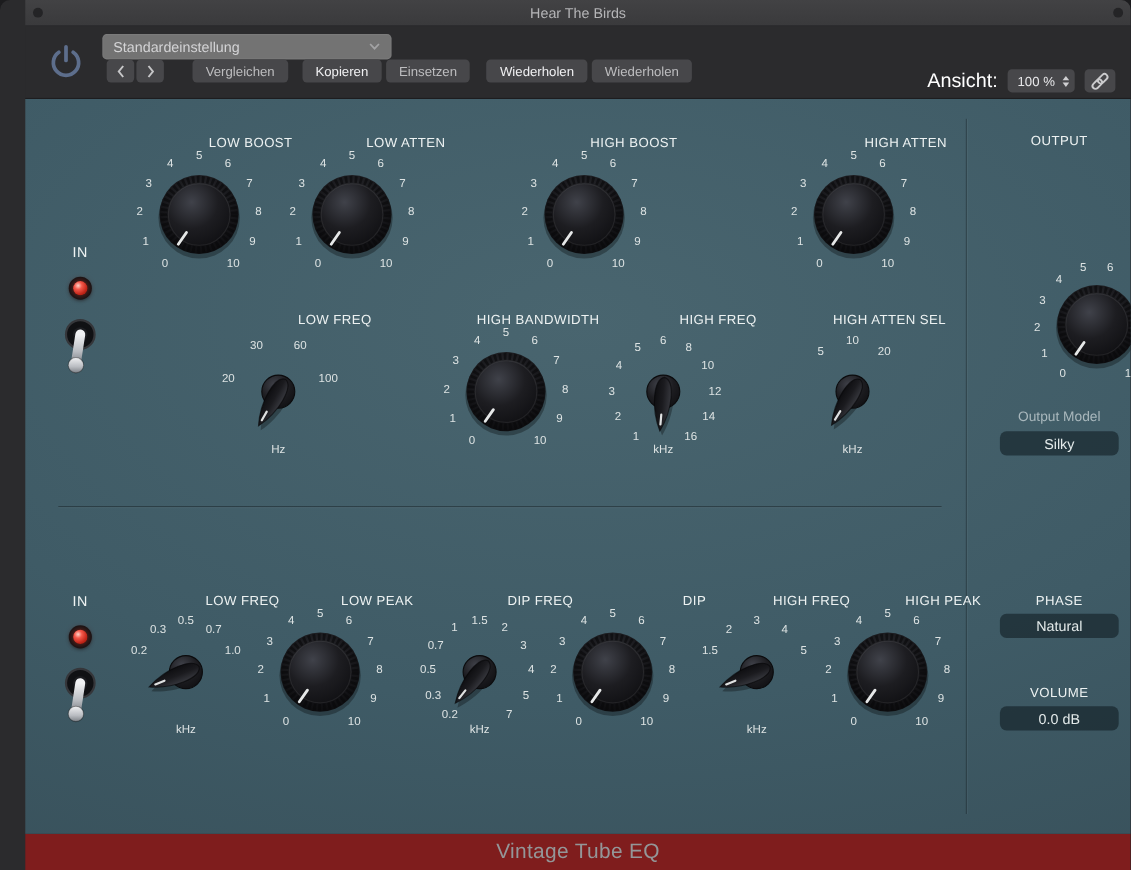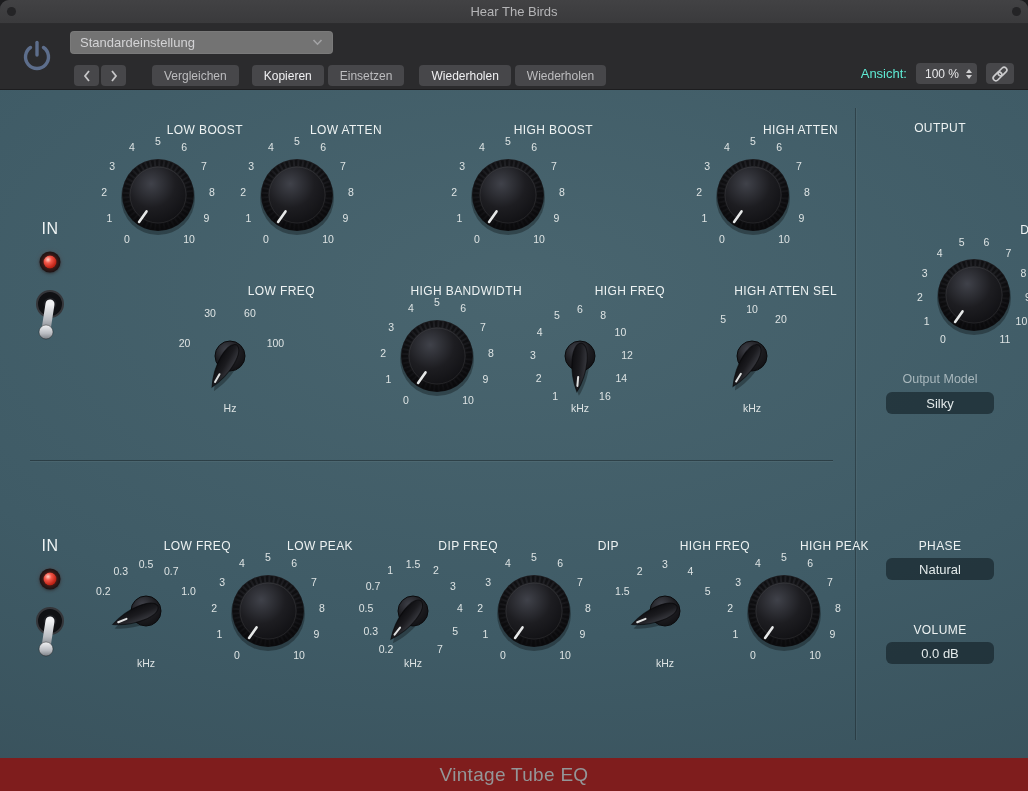--- a/index.html
+++ b/index.html
@@ -1,57 +1,57 @@
 <!DOCTYPE html>
 <html><head>
 <meta charset="utf-8">
 <style>
   *{margin:0;padding:0;box-sizing:border-box;}
   html,body{background:#1c1c1e;}
   body{font-family:"Liberation Sans",sans-serif;}
-  .window{width:1028px;height:791px;position:relative;overflow:hidden;border-radius:9px 9px 0 0;background:#2b2b2d;}
+  .window{width:1028px;height:791px;position:relative;overflow:hidden;border-radius:9px 9px 0 0;background:#2b2b2d;padding-left:23px;}
 
   
   .titlebar{height:24px;background:linear-gradient(#424244,#3a3a3c);display:flex;align-items:center;justify-content:center;position:relative;border-bottom:1px solid #2c2c2e;}
   .title{font-size:13px;color:#b5b5b7;}
   .win-dot{position:absolute;top:7px;width:9px;height:9px;border-radius:50%;background:#242426;cursor:pointer;}
   .win-dot.left{left:7px}.win-dot.right{right:7px}
 
   
   .plugin-header{height:66px;background:#2b2b2d;position:relative;border-bottom:1px solid #1d1d1f;}
   .power-btn{position:absolute;left:17px;top:13px;width:40px;height:40px;display:flex;align-items:center;justify-content:center;cursor:pointer;}
   .preset-box{position:absolute;left:70px;top:7px;width:263px;height:23px;background:#737373;border-radius:4px;display:flex;align-items:center;justify-content:space-between;padding:0 10px;box-shadow:inset 0 0 0 1px rgba(255,255,255,0.05);cursor:pointer;}
   .preset-box .pv{font-size:13px;color:#d3d3d5;}
-  .btn-row{position:absolute;left:74px;top:41px;display:flex;align-items:center;}
+  .btn-row{position:absolute;left:74px;top:30px;display:flex;align-items:center;}
   .hbtn{height:21px;background:#47474a;border-radius:4px;display:flex;align-items:center;justify-content:center;font-size:12px;color:#bdbdbf;padding:0 12px;cursor:pointer;white-space:nowrap;}
   .hbtn.nav{width:25px;padding:0;}
   .bright{color:#f0f0f2;}
   .ml1{margin-left:2px}.ml26{margin-left:26px}.ml12{margin-left:13px}.ml4{margin-left:4px}.ml15{margin-left:15px}
   .view-cluster{position:absolute;right:14px;top:39px;display:flex;align-items:center;gap:9px;}
-  .view-label{font-size:13px;color:#5eead4;}
+  .view-label{font-size:18px;color:#ffffff;}
   .zoom-box{height:21px;background:#47474a;border-radius:4px;display:flex;align-items:center;gap:7px;padding:0 5px 0 9px;cursor:pointer;}
   .zoom-box .val{font-size:12px;color:#e7e7e9;}
   .stepper{display:flex;flex-direction:column;gap:2px;align-items:center;}
   .tri-up{width:0;height:0;border-left:3.5px solid transparent;border-right:3.5px solid transparent;border-bottom:4.5px solid #cfcfd1;}
   .tri-down{width:0;height:0;border-left:3.5px solid transparent;border-right:3.5px solid transparent;border-top:4.5px solid #cfcfd1;}
   .link-btn{width:28px;height:21px;background:#47474a;border-radius:4px;display:flex;align-items:center;justify-content:center;cursor:pointer;}
 
   
   .panel{height:668px;position:relative;background:radial-gradient(115% 95% at 50% 30%, #49656f 0%, #3f5b66 55%, #374f59 100%);}
   .h-div{position:absolute;left:30px;top:370px;width:803px;height:1px;background:rgba(0,0,0,0.32);box-shadow:0 1px 0 rgba(255,255,255,0.05);}
   .v-div{position:absolute;left:855px;top:18px;width:1px;height:632px;background:rgba(0,0,0,0.28);box-shadow:1px 0 0 rgba(255,255,255,0.04);}
   .abs-c{position:absolute;transform:translate(-50%,-50%);}
   .knob{position:absolute;transform:translateX(-50%);width:170px;text-align:right;cursor:pointer;}
   .knob-label{font-size:12px;color:#edf2f2;letter-spacing:0.4px;line-height:14px;white-space:nowrap;}
   .knob svg{display:block;margin:-12px auto 0;overflow:visible;}
   .tick{font-family:"Liberation Sans",sans-serif;font-size:10.5px;fill:#dde3e3;text-anchor:middle;}
   .sec-label{font-size:12px;color:#edf2f2;letter-spacing:0.4px;white-space:nowrap;}
   .dim-label{font-size:12.5px;color:#a8b7bc;white-space:nowrap;}
   .pill{width:108px;height:22px;background:rgba(12,24,30,0.55);border-radius:6px;display:flex;align-items:center;justify-content:center;font-size:13px;color:#e3eaea;cursor:pointer;}
-  .in-label{font-size:16px;color:#edf2f2;letter-spacing:0.5px;}
+  .in-label{font-size:13px;color:#edf2f2;letter-spacing:0.5px;}
   .led{width:21px;height:21px;border-radius:50%;background:#121214;display:flex;align-items:center;justify-content:center;box-shadow:0 1px 3px rgba(0,0,0,0.45);}
   .led-core{width:13px;height:13px;border-radius:50%;background:radial-gradient(circle at 35% 32%, #ffd2c9 0%, #f4584a 28%, #c22619 65%, #8a1409 100%);box-shadow:0 0 7px rgba(255,70,45,0.55);}
   .toggle{cursor:pointer;}
 
   
   .footer{height:33px;background:#7f1d1d;display:flex;align-items:center;justify-content:center;}
   .footer .ft{font-size:19px;color:#949698;letter-spacing:0.3px;}
 </style>
 </head>
 <body>

